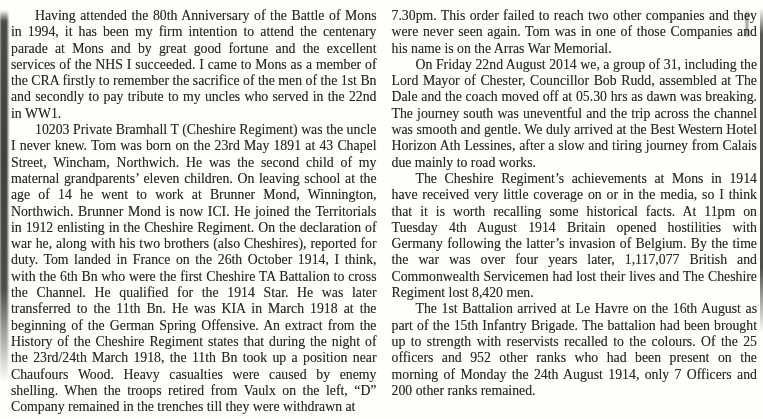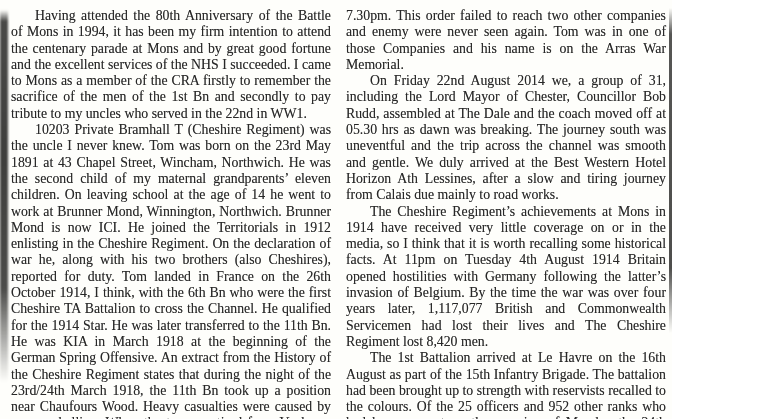--- a/index.html
+++ b/index.html
@@ -2,21 +2,21 @@
 <html><head>
 <meta charset="utf-8">
 <style>
   html, body {
     margin: 0;
     padding: 0;
     background: #ffffff;
   }
   .page {
     position: relative;
-    width: 672px;
+    width: 763px;
     height: 419px;
     background: #fefefb;
     overflow: hidden;
     box-sizing: border-box;
   }
   
   .edge-left {
     position: absolute;
     left: 0;
     top: 10px;
@@ -87,19 +87,19 @@
   <div class="edge-right"></div>
   <div class="edge-dash"></div>
 
   <div class="columns">
     <div class="col">
       <p class="indent">Having attended the 80th Anniversary of the Battle of Mons in 1994, it has been my firm intention to attend the centenary parade at Mons and by great good fortune and the excellent services of the NHS I succeeded. I came to Mons as a member of the CRA firstly to remember the sacrifice of the men of the 1st Bn and secondly to pay tribute to my uncles who served in the 22nd in WW1.</p>
       <p class="indent">10203 Private Bramhall T (Cheshire Regiment) was the uncle I never knew. Tom was born on the 23rd May 1891 at 43 Chapel Street, Wincham, Northwich. He was the second child of my maternal grandparents’ eleven children. On leaving school at the age of 14 he went to work at Brunner Mond, Winnington, Northwich. Brunner Mond is now ICI. He joined the Territorials in 1912 enlisting in the Cheshire Regiment. On the declaration of war he, along with his two brothers (also Cheshires), reported for duty. Tom landed in France on the 26th October 1914, I think, with the 6th Bn who were the first Cheshire TA Battalion to cross the Channel. He qualified for the 1914 Star. He was later transferred to the 11th Bn. He was KIA in March 1918 at the beginning of the German Spring Offensive. An extract from the History of the Cheshire Regiment states that during the night of the 23rd/24th March 1918, the 11th Bn took up a position near Chaufours Wood. Heavy casualties were caused by enemy shelling. When the troops retired from Vaulx on the left, “D” Company remained in the trenches till they were withdrawn at</p>
     </div>
 
     <div class="col">
-      <p>7.30pm. This order failed to reach two other companies and enemy were never seen again. Tom was in one of those Companies and his name is on the Arras War Memorial.</p>
+      <p>7.30pm. This order failed to reach two other companies and they were never seen again. Tom was in one of those Companies and his name is on the Arras War Memorial.</p>
       <p class="indent">On Friday 22nd August 2014 we, a group of 31, including the Lord Mayor of Chester, Councillor Bob Rudd, assembled at The Dale and the coach moved off at 05.30 hrs as dawn was breaking. The journey south was uneventful and the trip across the channel was smooth and gentle. We duly arrived at the Best Western Hotel Horizon Ath Lessines, after a slow and tiring journey from Calais due mainly to road works.</p>
       <p class="indent">The Cheshire Regiment’s achievements at Mons in 1914 have received very little coverage on or in the media, so I think that it is worth recalling some historical facts. At 11pm on Tuesday 4th August 1914 Britain opened hostilities with Germany following the latter’s invasion of Belgium. By the time the war was over four years later, 1,117,077 British and Commonwealth Servicemen had lost their lives and The Cheshire Regiment lost 8,420 men.</p>
       <p class="indent">The 1st Battalion arrived at Le Havre on the 16th August as part of the 15th Infantry Brigade. The battalion had been brought up to strength with reservists recalled to the colours. Of the 25 officers and 952 other ranks who had been present on the morning of Monday the 24th August 1914, only 7 Officers and 200 other ranks remained.</p>
     </div>
   </div>
 </div>
 
 </body></html>

